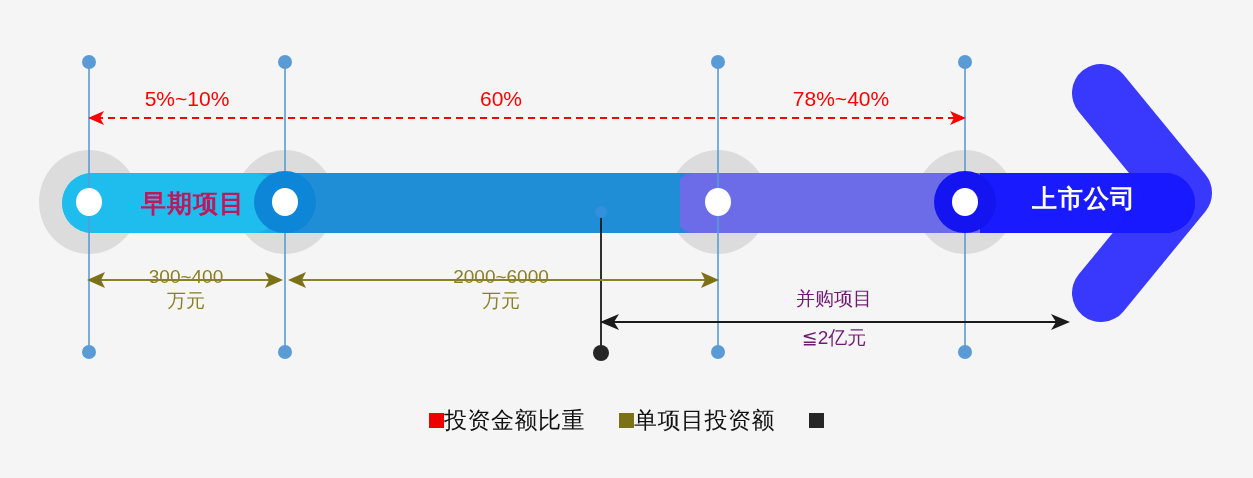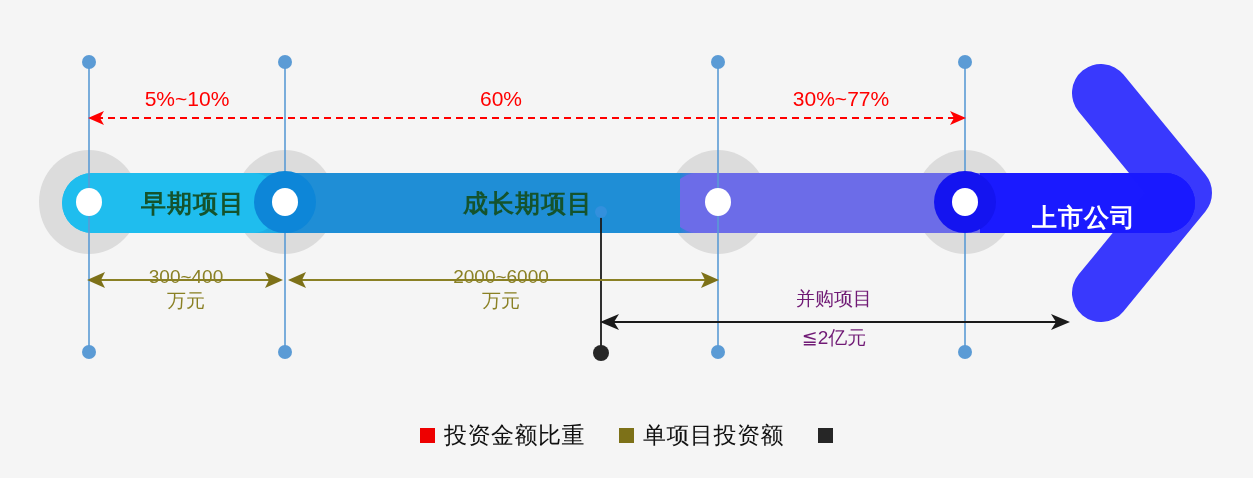--- a/index.html
+++ b/index.html
@@ -33,21 +33,21 @@
     color: #ff0000;
     font-size: 21px;
     transform: translate(-50%, 0);
   }
   .stage-label {
     font-size: 25px;
     font-weight: bold;
     transform: translate(-50%, -50%);
     letter-spacing: 1px;
   }
-  .stage-label.dark { color: #14532d; }
+  .stage-label.dark { color: #be185d; }
   .stage-label.light { color: #ffffff; }
   .olive-label {
     color: #8a8024;
     font-size: 19px;
     text-align: center;
     transform: translate(-50%, 0);
   }
   .olive-label .l2 { display: block; margin-top: 5px; }
   .black-label {
     color: #701a75;
@@ -59,22 +59,20 @@
     left: 0; top: 405px;
     width: 1253px;
     display: flex;
     justify-content: center;
     align-items: center;
     gap: 34px;
   }
   .legend-item {
     display: flex;
     align-items: center;
-    gap: 9px;
-    margin-top: 15px;
   }
   .legend-swatch {
     width: 15px; height: 15px;
     display: inline-block;
     flex: 0 0 auto;
   }
   .legend-text {
     font-size: 23px;
     color: #111111;
     letter-spacing: 0.5px;
@@ -179,25 +177,24 @@
 
     <g>
       <line x1="608" y1="322" x2="1062" y2="322" stroke="#1a1a1a" stroke-width="1.8"></line>
       <path d="M 600 322 L 619 314 L 614 322 L 619 330 Z" fill="#1a1a1a"></path>
       <path d="M 1070 322 L 1051 314 L 1056 322 L 1051 330 Z" fill="#1a1a1a"></path>
     </g>
   </svg>
 
   <div class="txt pct-label" style="left:187px; top:88px;">5%~10%</div>
   <div class="txt pct-label" style="left:501px; top:88px;">60%</div>
-  <div class="txt pct-label" style="left:841px; top:88px;">30%~77%</div>
+  <div class="txt pct-label" style="left:841px; top:88px;">78%~40%</div>
 
   <div class="txt stage-label dark" style="left:193px; top:203px;">早期项目</div>
-  <div class="txt stage-label dark" style="left:528px; top:203px;">成长期项目</div>
-  <div class="txt stage-label light" style="left:1084px; top:217px;">上市公司</div>
+  <div class="txt stage-label light" style="left:1084px; top:198px;">上市公司</div>
 
   <div class="txt olive-label" style="left:186px; top:267px;">
     <span>300~400</span>
     <span class="l2">万元</span>
   </div>
   <div class="txt olive-label" style="left:501px; top:267px;">
     <span>2000~6000</span>
     <span class="l2">万元</span>
   </div>
 

